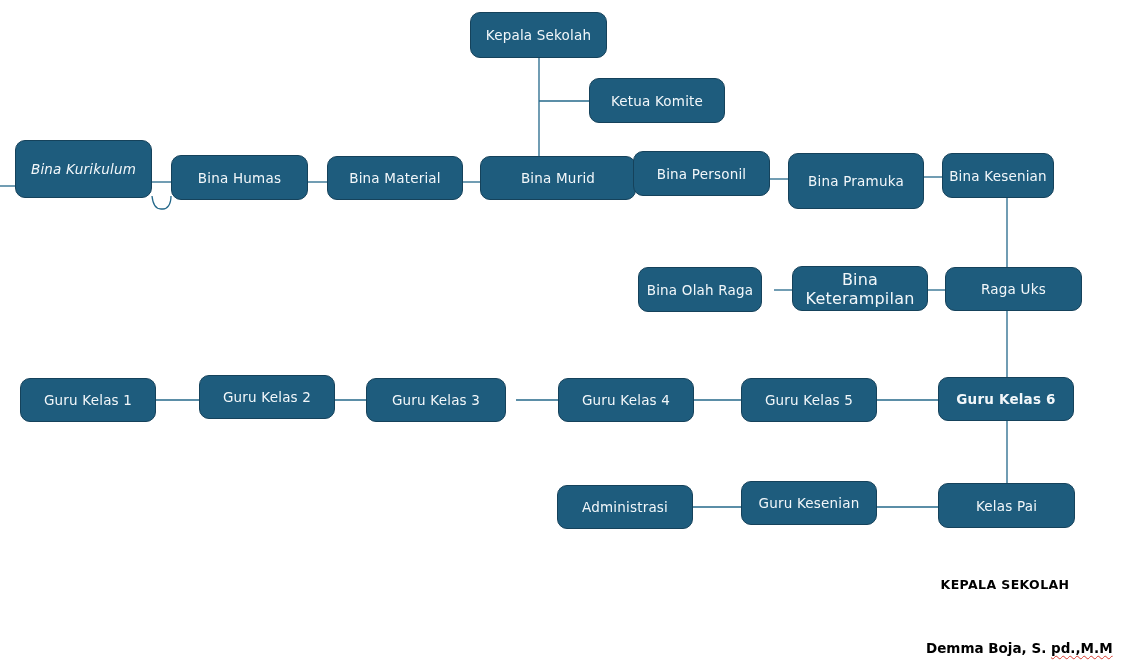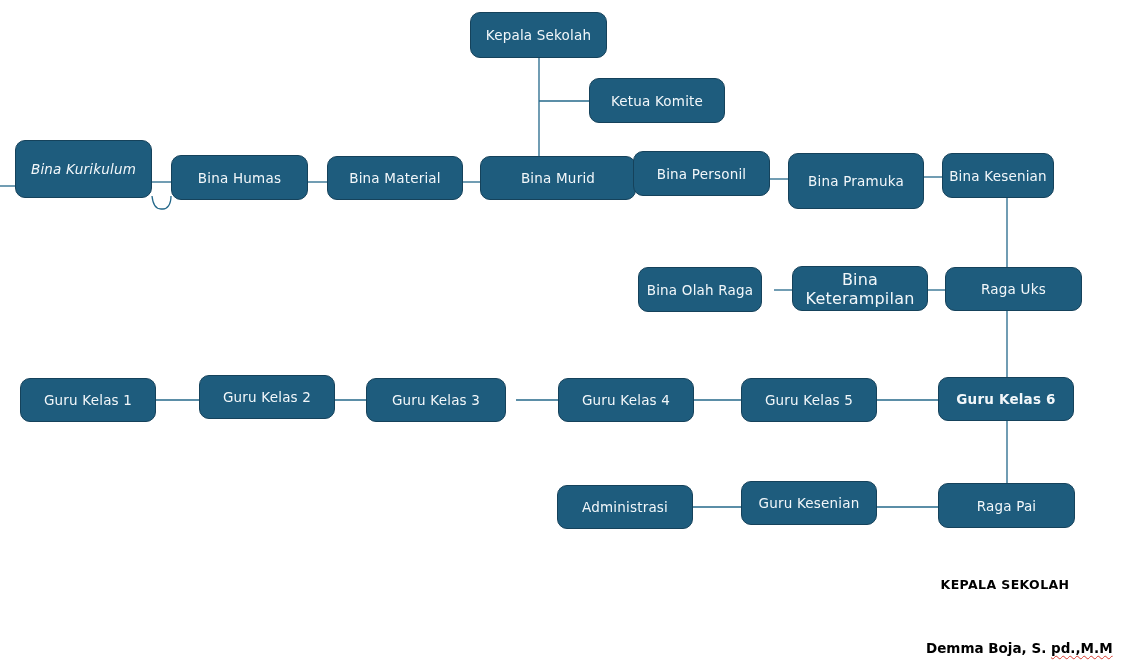--- a/index.html
+++ b/index.html
@@ -141,19 +141,19 @@
       <span>Guru Kelas 6</span>
     </div>
 
   <div class="node" style="left:557px;top:485px;width:136px;height:44px;">
       <span>Administrasi</span>
     </div>
   <div class="node" style="left:741px;top:481px;width:136px;height:44px;">
       <span>Guru Kesenian</span>
     </div>
   <div class="node" style="left:938px;top:483px;width:137px;height:45px;">
-      <span>Raga Pai</span>
+      <span>Kelas Pai</span>
     </div>
 
   <div class="caption-title">KEPALA SEKOLAH</div>
   <div class="signature"><span>Demma Boja, S. </span><span class="misspell">pd.,M.M</span></div>
 
 </div>
 
 </body></html>

